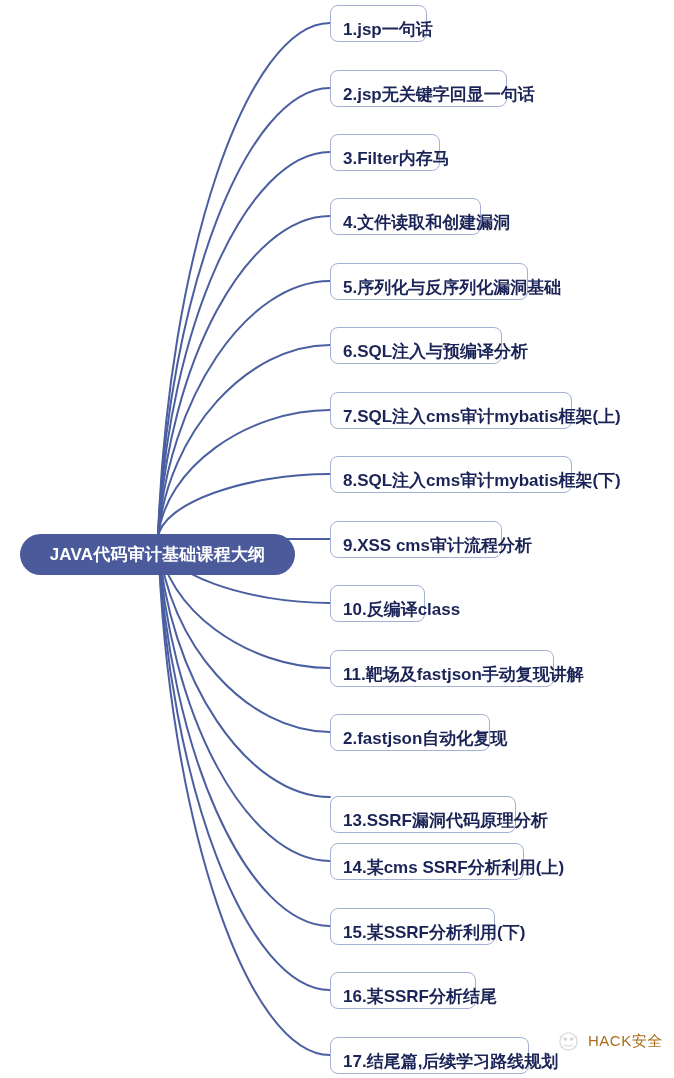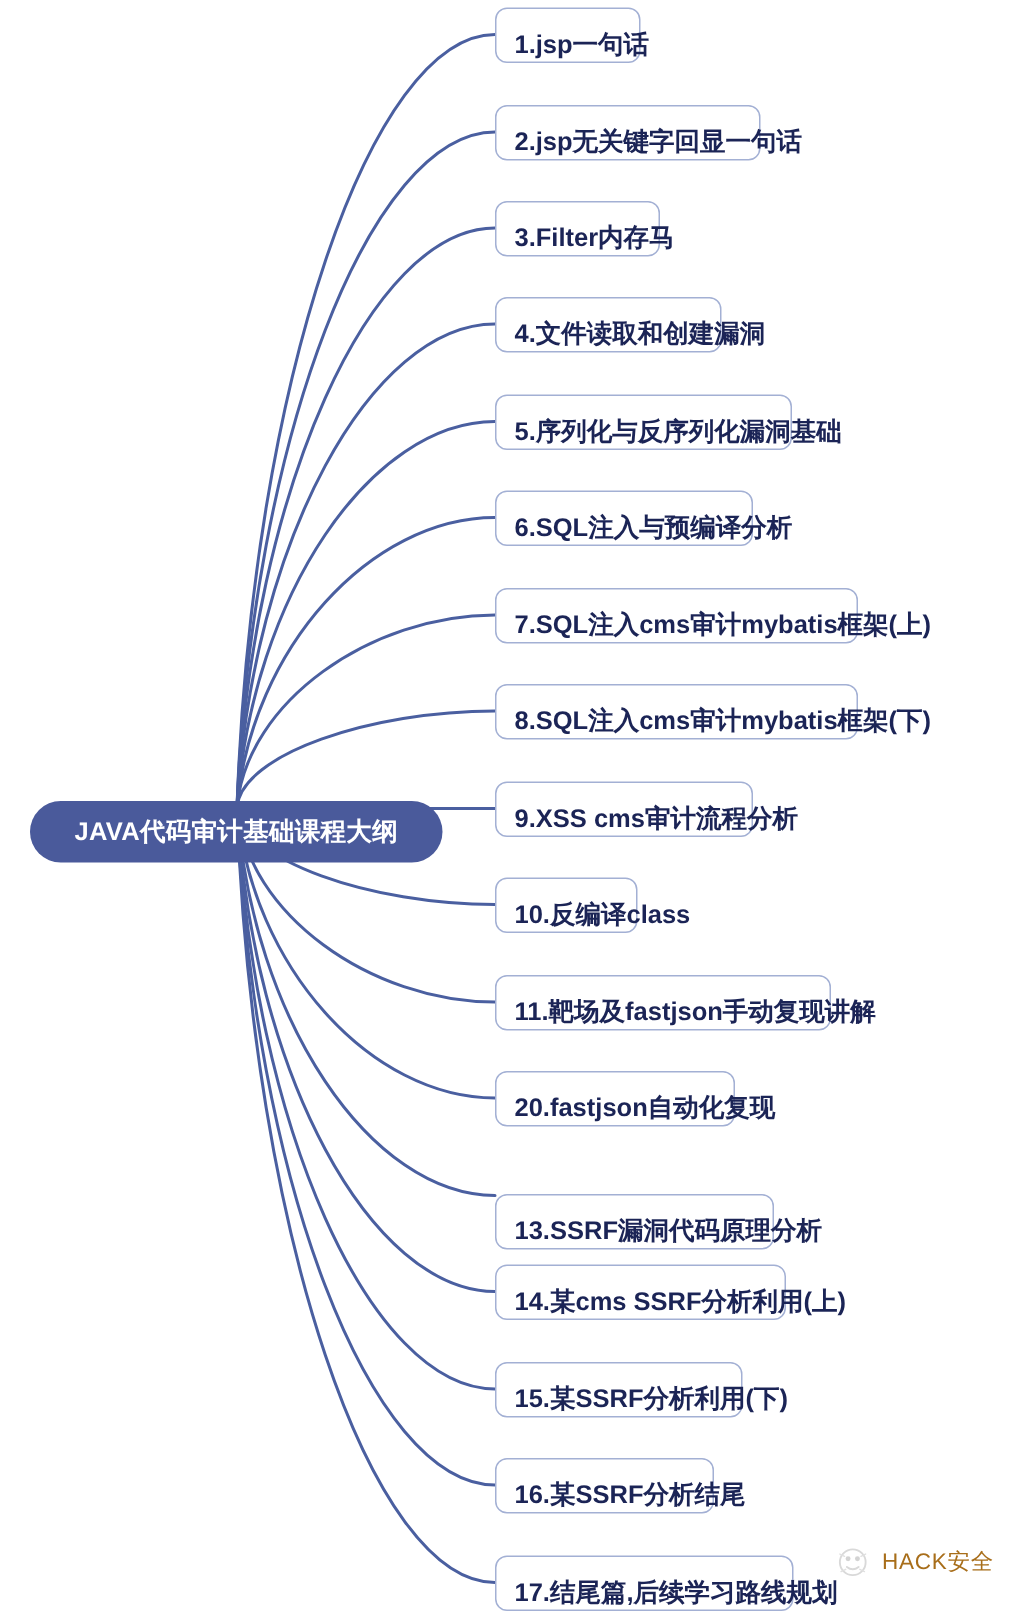--- a/index.html
+++ b/index.html
@@ -140,21 +140,21 @@
       <div class="leaf-node" style="top: 520.5px; width: 172px;">
         <span>9.XSS cms审计流程分析</span>
       </div>
       <div class="leaf-node" style="top: 584.5px; width: 95px;">
         <span>10.反编译class</span>
       </div>
       <div class="leaf-node" style="top: 649.5px; width: 224px;">
         <span>11.靶场及fastjson手动复现讲解</span>
       </div>
       <div class="leaf-node" style="top: 713.5px; width: 160px;">
-        <span>20.fastjson自动化复现</span>
+        <span>2.fastjson自动化复现</span>
       </div>
       <div class="leaf-node" style="top: 796px; width: 186px;">
         <span>13.SSRF漏洞代码原理分析</span>
       </div>
       <div class="leaf-node" style="top: 842.5px; width: 194px;">
         <span>14.某cms SSRF分析利用(上)</span>
       </div>
       <div class="leaf-node" style="top: 907.5px; width: 165px;">
         <span>15.某SSRF分析利用(下)</span>
       </div>

